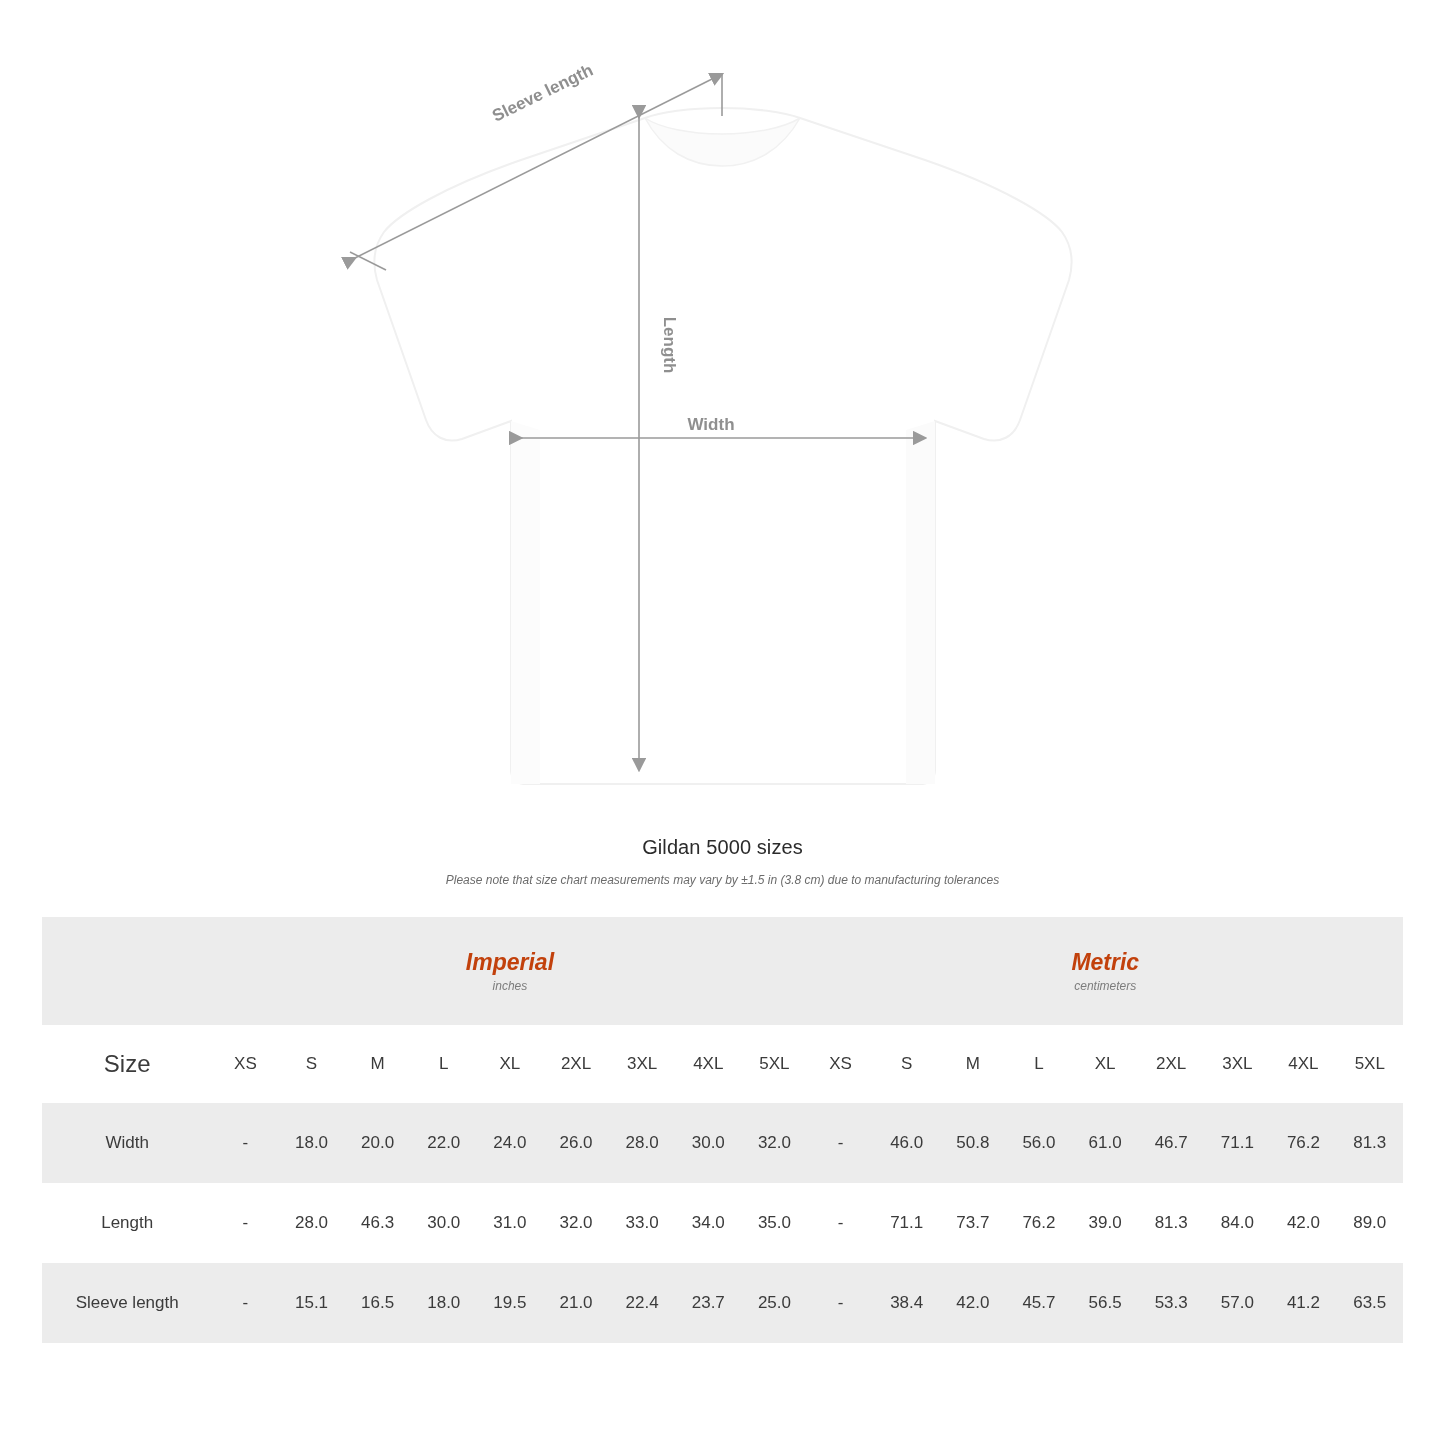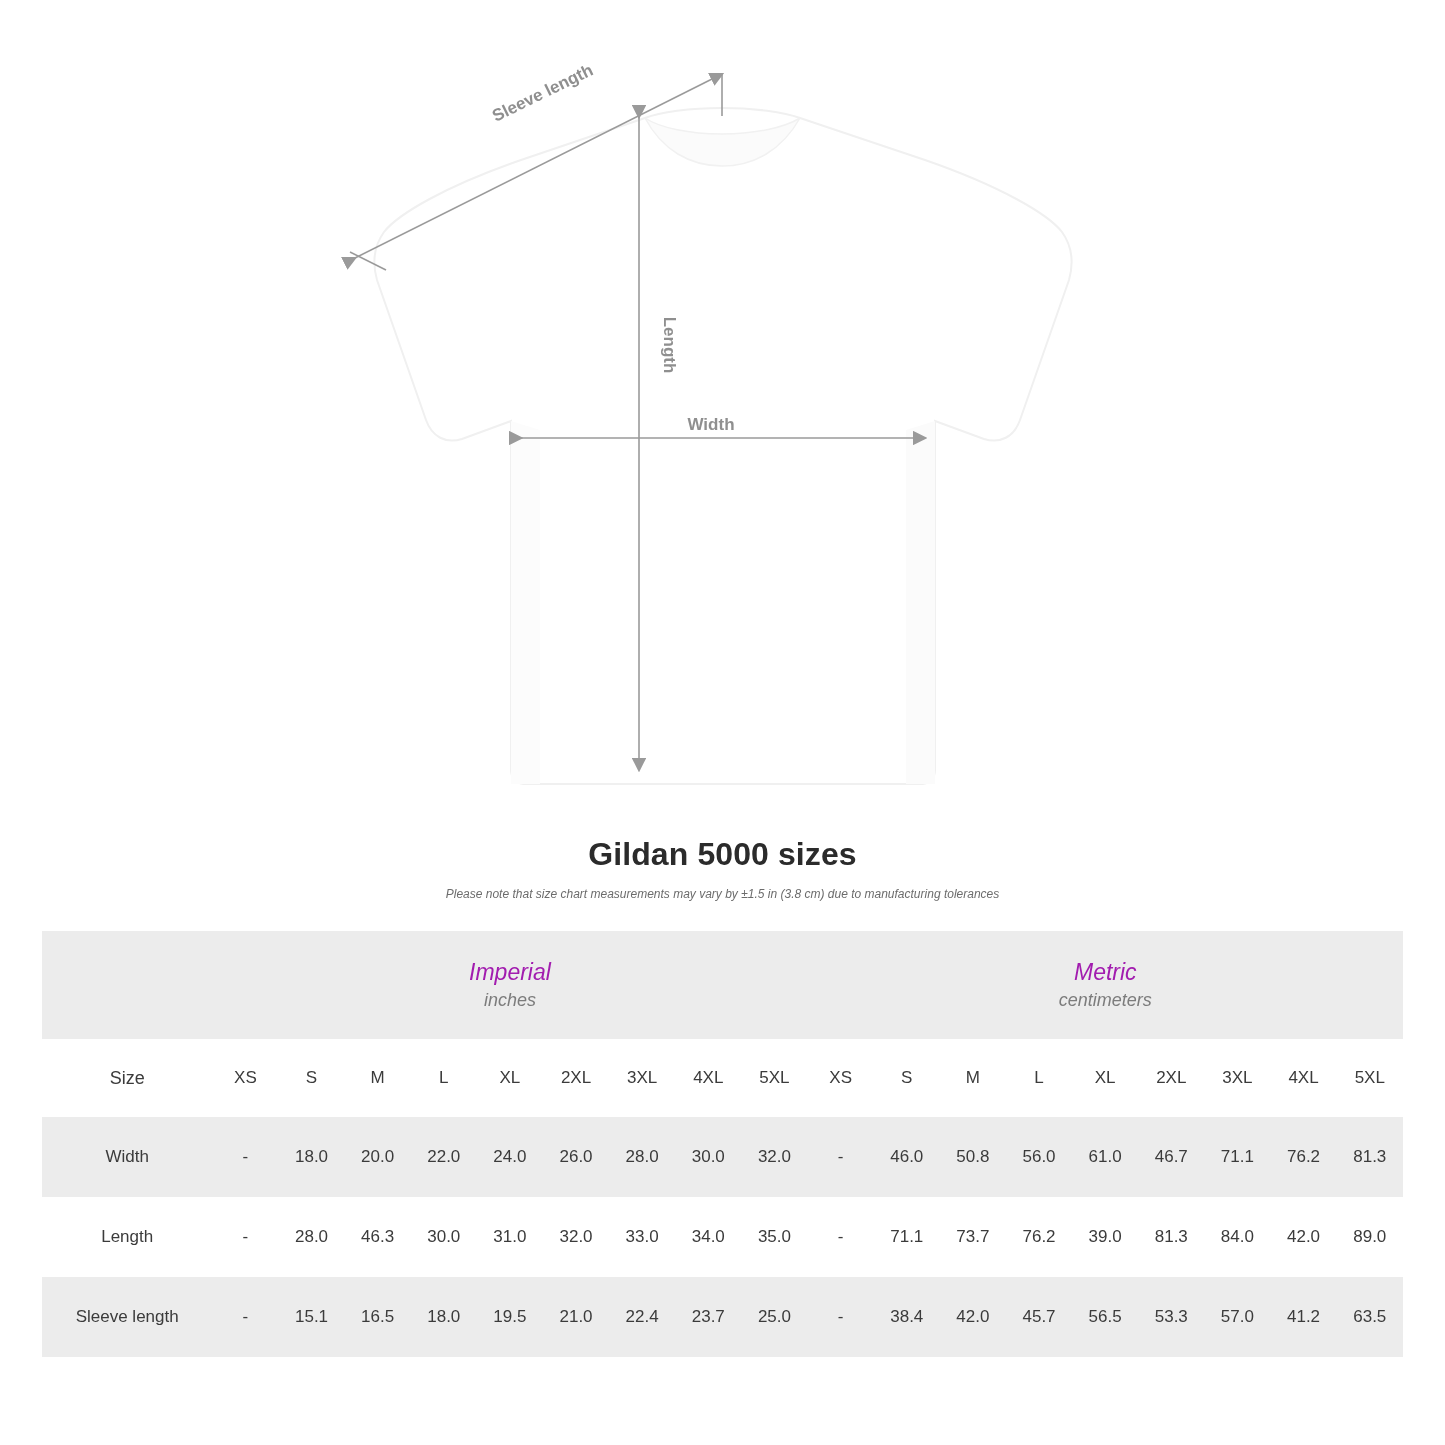--- a/index.html
+++ b/index.html
@@ -29,22 +29,22 @@
   .illustration svg {
     display: block;
   }
 
   
   .title-block {
     text-align: center;
     margin-top: 6px;
   }
   .chart-title {
-    font-size: 32px;
-    font-weight: bold;
+    font-size: 20px;
+    font-weight: normal;
     color: #2b2b2b;
     letter-spacing: 0.1px;
   }
   .chart-note {
     margin-top: 14px;
     font-size: 12px;
     font-style: italic;
     color: #6c6c6c;
   }
 
@@ -65,41 +65,41 @@
     font-weight: normal;
     padding: 0;
   }
   .unit-head {
     height: 108px;
     background: #ececec;
   }
   .unit-head .unit-name {
     font-size: 23px;
     font-style: italic;
-    font-weight: normal;
-    color: #a21caf;
+    font-weight: bold;
+    color: #c2410c;
     display: block;
     line-height: 1.15;
   }
   .unit-head .unit-sub {
-    font-size: 18px;
+    font-size: 12px;
     font-style: italic;
     color: #7c7c7c;
     display: block;
     margin-top: 4px;
   }
   .hdr-row td {
     height: 78px;
     background: #ffffff;
     font-weight: bold;
     color: #3a3a3a;
     font-size: 18px;
   }
   .hdr-row td.rowlabel {
-    font-size: 18px;
+    font-size: 24px;
   }
   .row-even td {
     background: #ececec;
   }
   .row-odd td {
     background: #ffffff;
   }
   .data-row td {
     height: 80px;
   }

